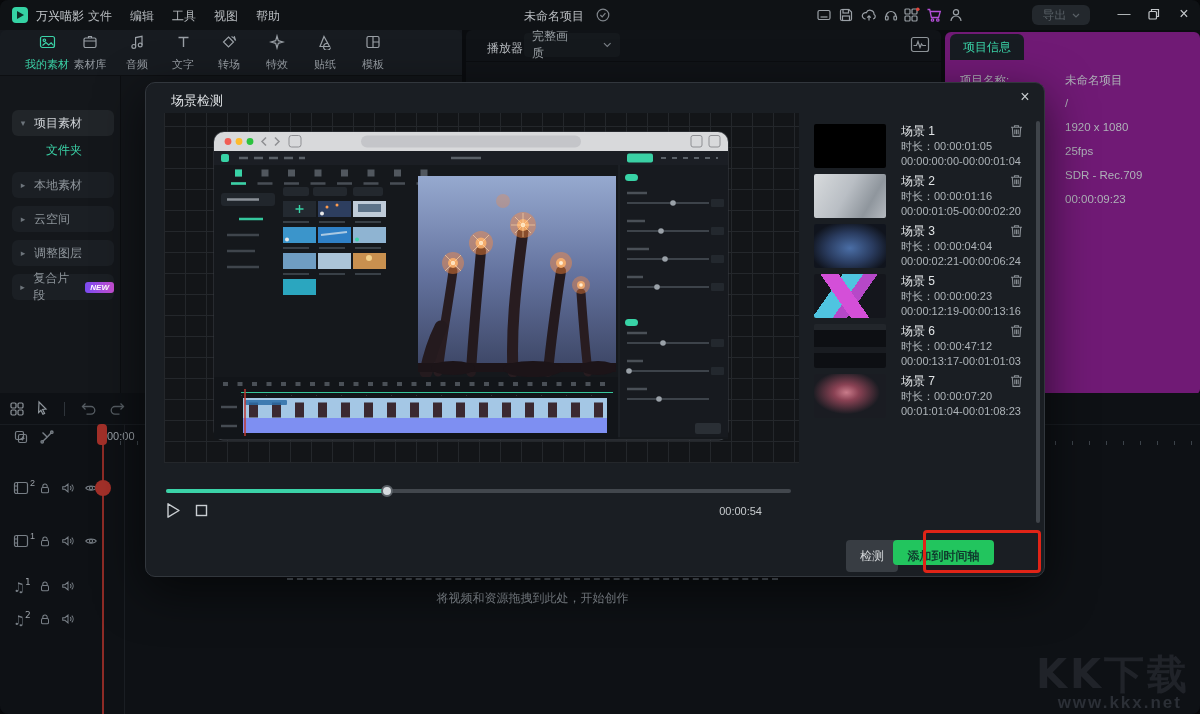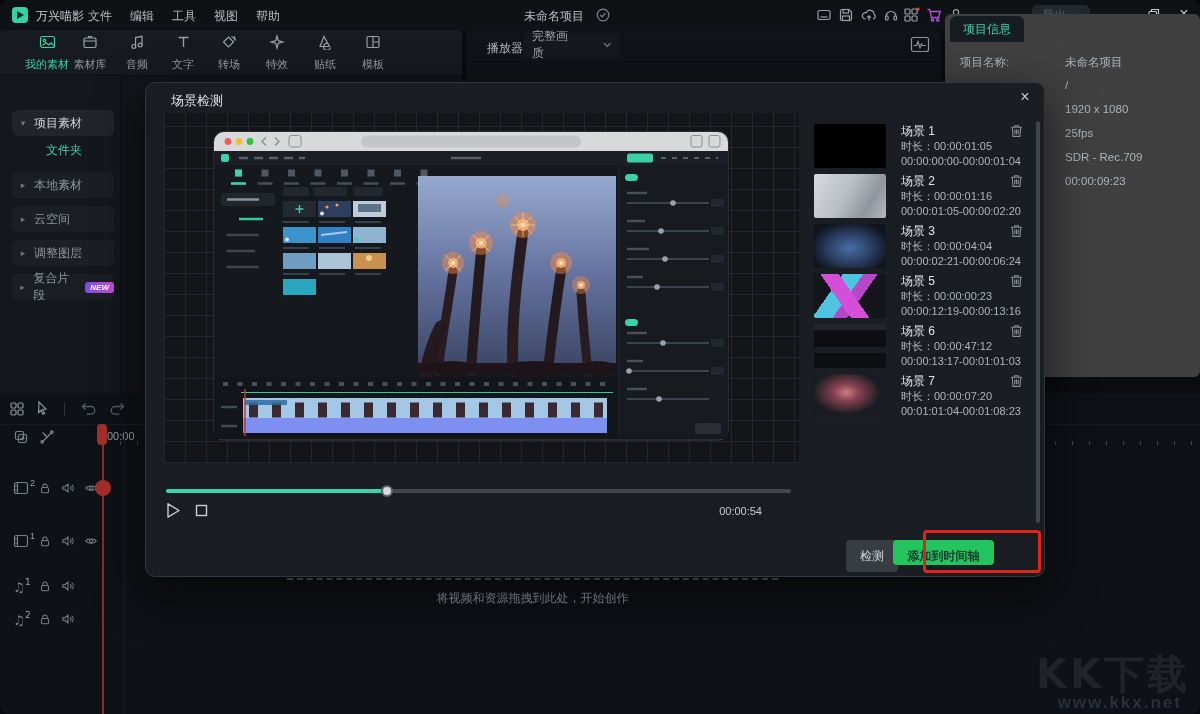--- a/index.html
+++ b/index.html
@@ -21,21 +21,21 @@
   .tab .ticon{display:inline-block;height:17px;color:#9aa0a6;}
   .tab.active .ticon{color:#3bd3a8;}
   .sidebar{left:0;top:46px;width:120px;height:317px;background:#14171b;}
   .media-area{left:120px;top:46px;width:342px;height:317px;background:#121519;border-left:1px solid #0c0e11;}
   .side-row{position:absolute;left:12px;width:102px;height:26px;background:#1b1f24;border-radius:6px;
             display:flex;align-items:center;font-size:12px;color:#8e959b;}
   .side-row .caret{width:22px;text-align:center;color:#6d747b;font-size:9px;}
   .badge-new{font-size:8px;font-style:italic;font-weight:bold;color:#fff;padding:1px 5px;border-radius:3px;
              background:linear-gradient(90deg,#7a4bf0,#c94fd4);margin-left:6px;}
   .player-panel{left:466px;top:30px;width:475px;height:363px;background:#101317;border-radius:6px;}
-  .project-panel{left:945px;top:14px;width:255px;height:363px;background:#404040;border-radius:6px;}
+  .project-panel{left:945px;top:32px;width:255px;height:363px;background:#701a75;border-radius:6px;}
   .pi-value{font-size:11.5px;color:#aeb3b8;}
   
   .timeline{left:0;top:393px;width:1200px;height:321px;background:#0e1115;}
   .tl-toolbar{position:absolute;left:0;top:0;width:1200px;height:32px;border-bottom:1px solid #181c21;}
   .track-label-num{font-size:9px;color:#9aa0a6;position:absolute;top:-3px;right:-6px;}
   .dropline{position:absolute;border-top:2px dashed #565e66;}
   
   .dialog{left:145px;top:82px;width:900px;height:495px;background:#1a1e23;border:1px solid #32373d;
           border-radius:10px;box-shadow:0 14px 48px rgba(0,0,0,.6);z-index:10;}
   .dlg-title{font-size:13px;color:#dfe2e5;}

